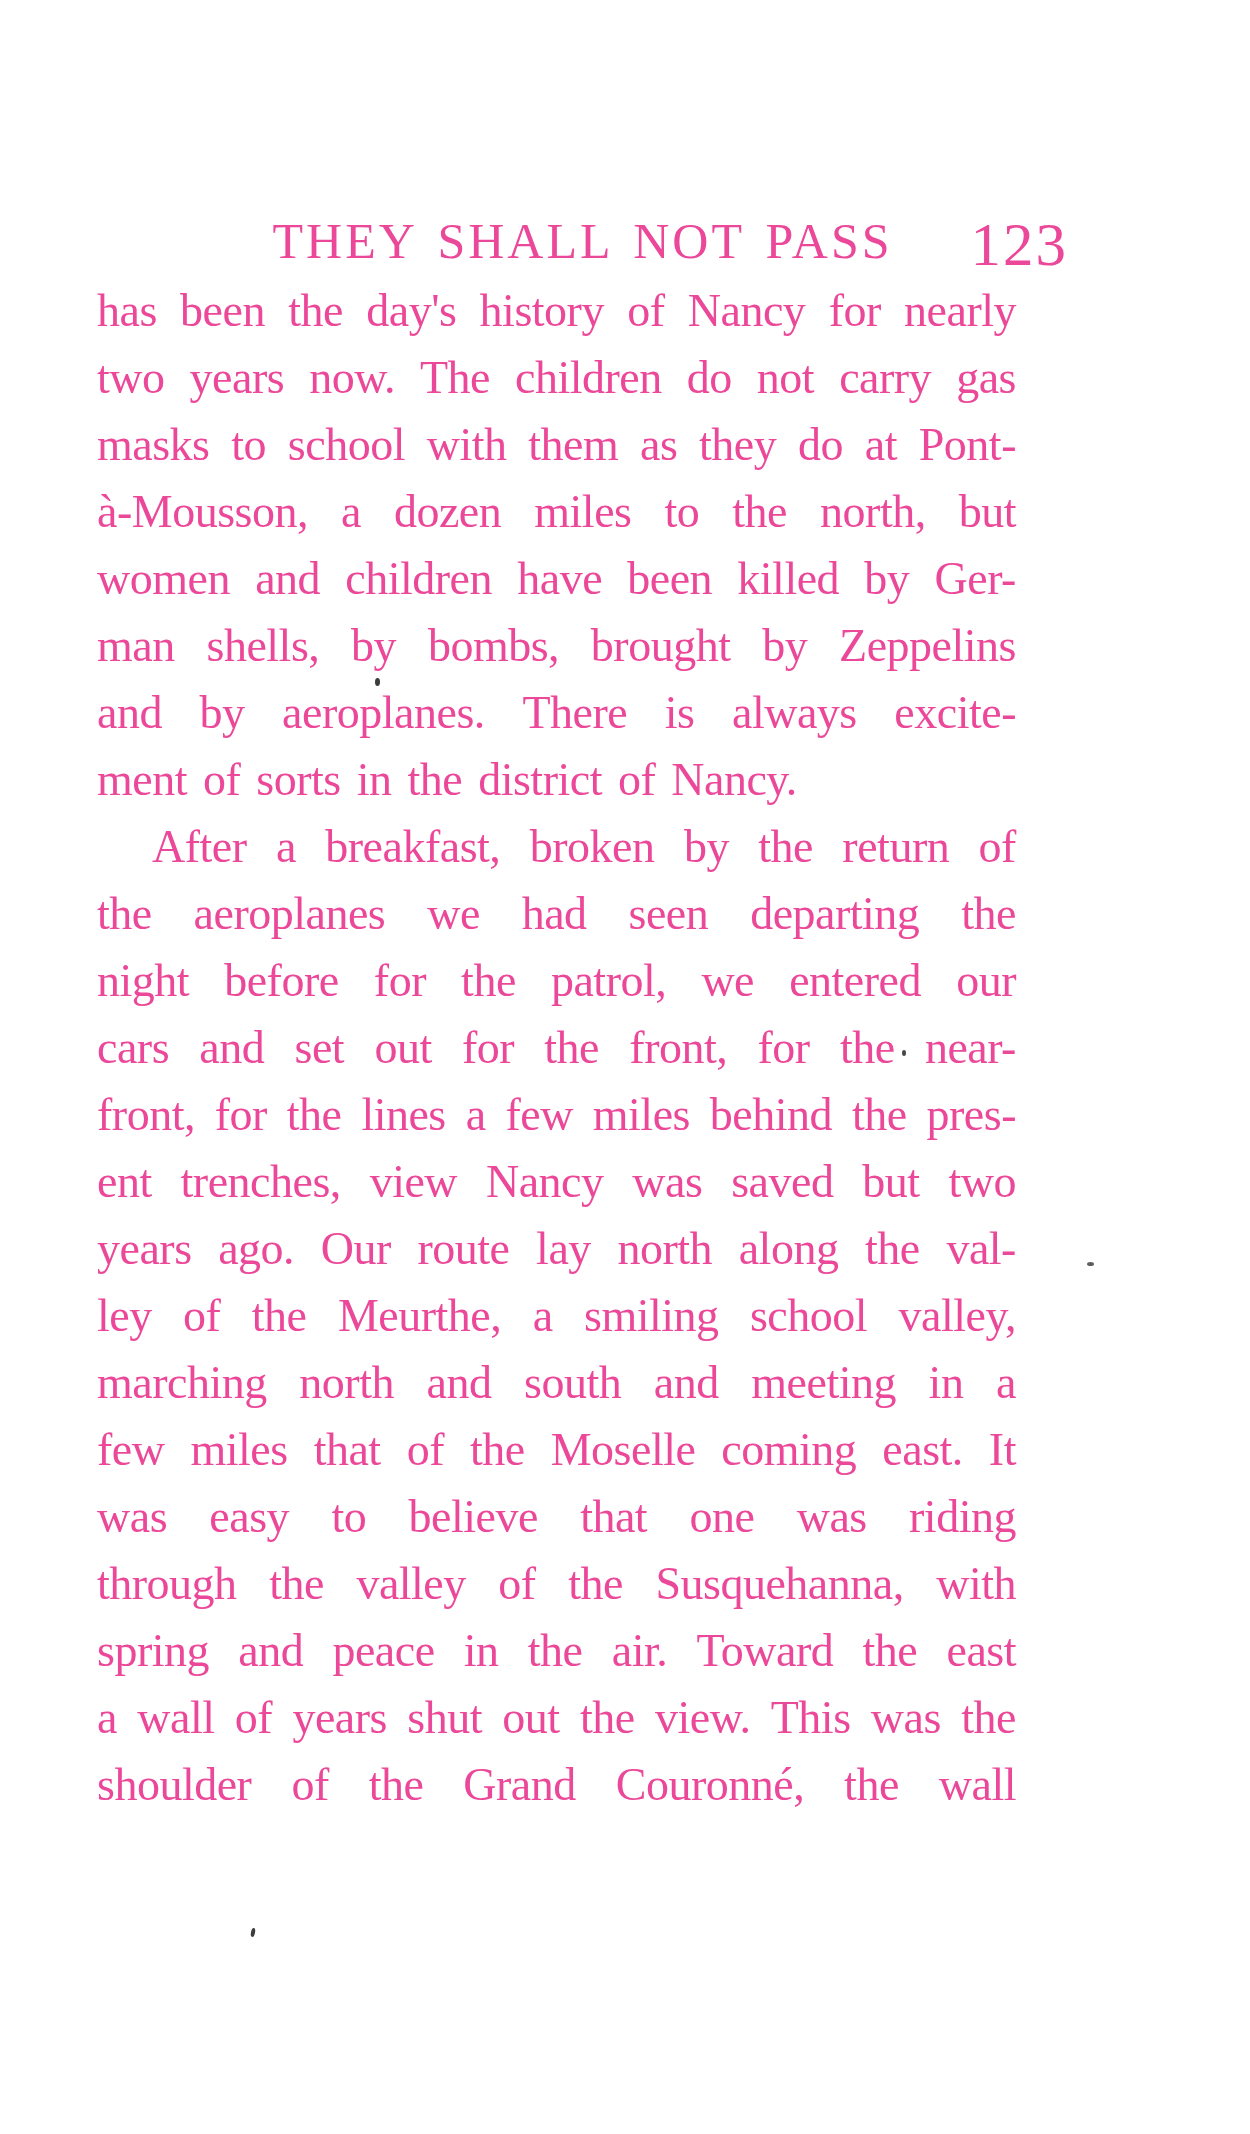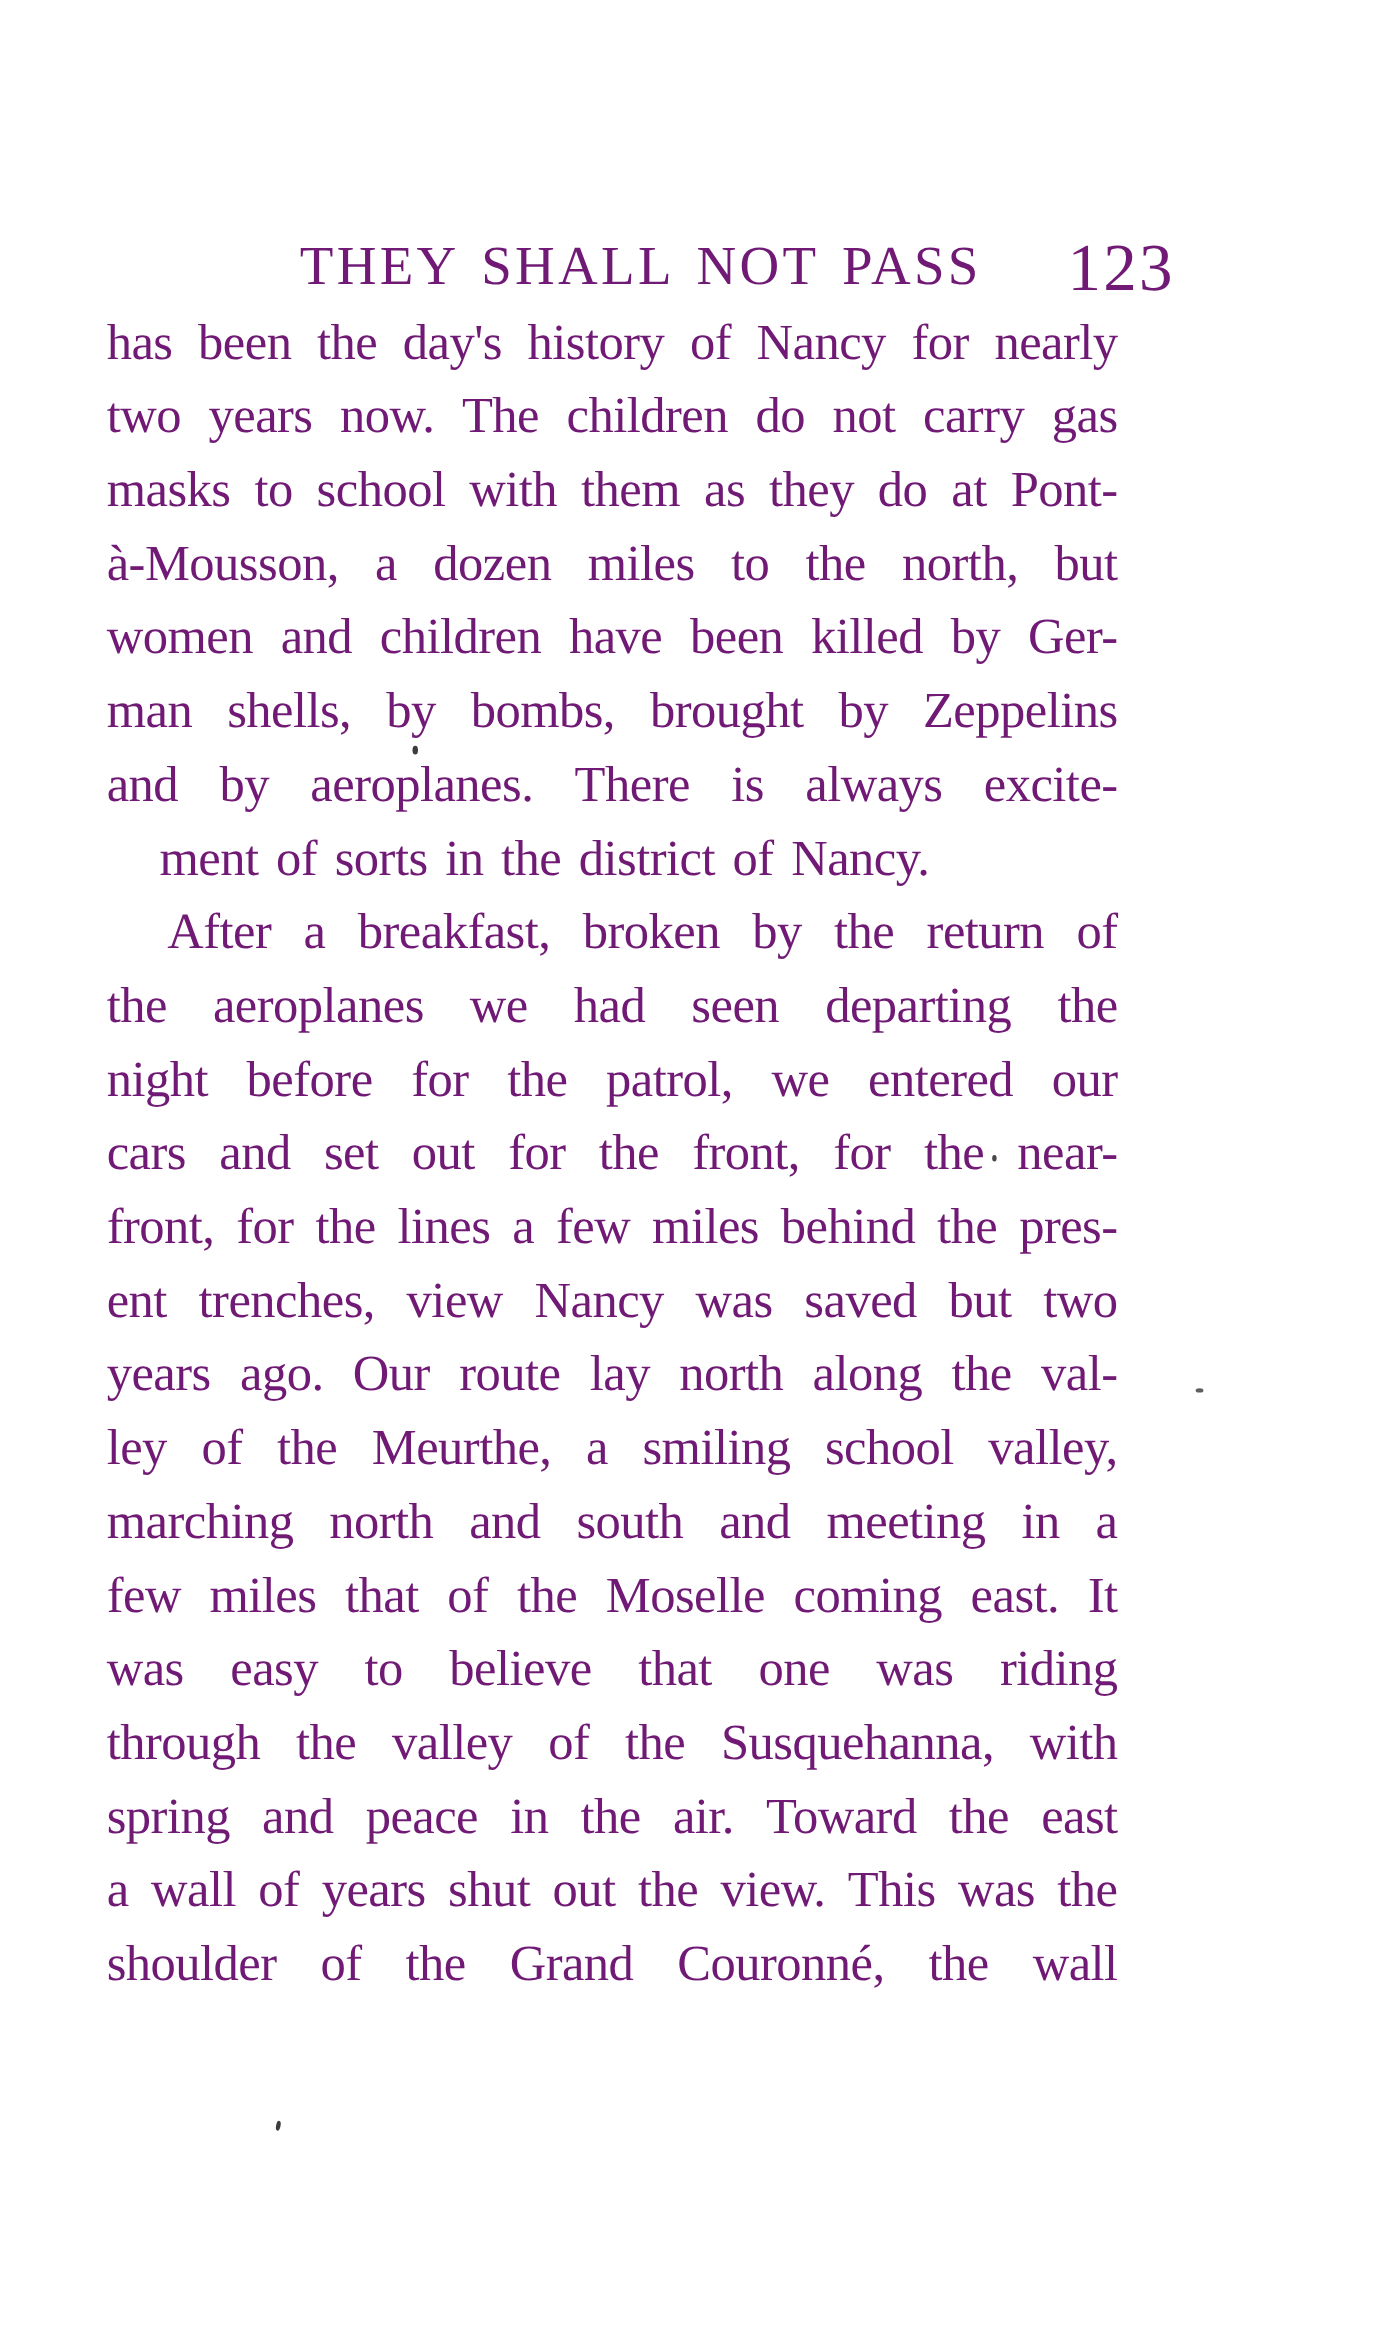--- a/index.html
+++ b/index.html
@@ -7,21 +7,21 @@
     padding: 0;
     background: #ffffff;
   }
   .page {
     position: relative;
     width: 1250px;
     height: 2134px;
     background: #ffffff;
     overflow: hidden;
     font-family: "Liberation Serif", "DejaVu Serif", serif;
-    color: #701a75;
+    color: #ec4899;
   }
   
   .header {
     position: absolute;
     left: 97px;
     top: 212px;
     width: 971px;
     height: 60px;
     text-align: center;
     white-space: nowrap;
@@ -56,21 +56,20 @@
     height: 67px;
     font-size: 46px;
     letter-spacing: -0.5px;
     white-space: nowrap;
   }
   .line span { line-height: 67px; }
   .line.left {
     display: block;
     word-spacing: 5px;
     line-height: 67px;
-    margin-left: 48px;
   }
   .line.indent { padding-left: 55px; justify-content: space-between; }
   
   .speck {
     position: absolute;
     background: #1a1a1a;
     border-radius: 50%;
   }
   .s1 { left: 375px; top: 678px; width: 5px; height: 8px; opacity: .85; }
   .s2 { left: 902px; top: 1050px; width: 4px; height: 6px; opacity: .8; }

